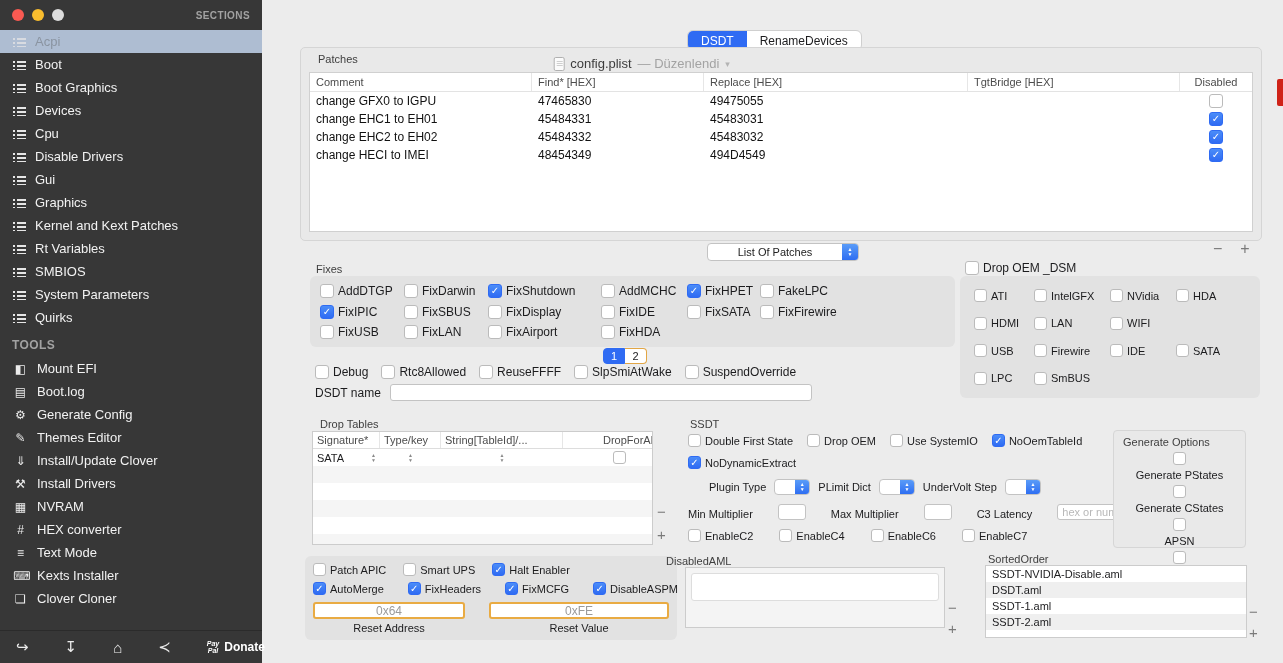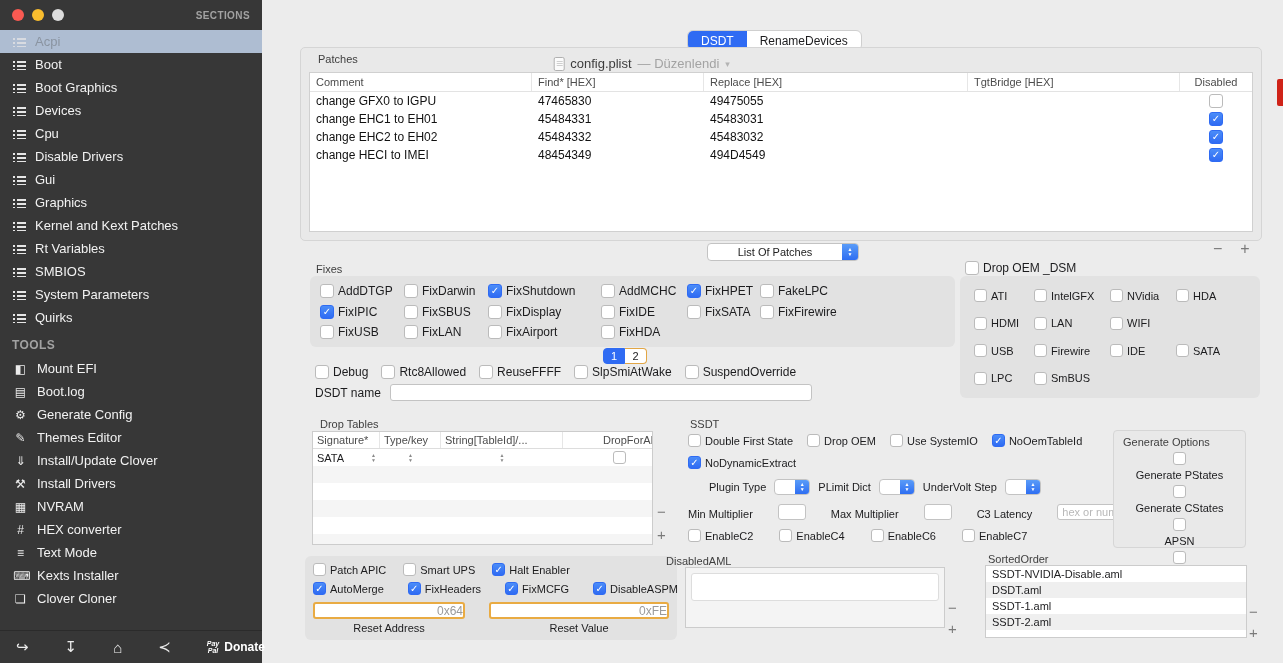--- a/index.html
+++ b/index.html
@@ -119,21 +119,21 @@
   .c3-tf::placeholder { color:#b8b8b8; }
 
   .genopt-box { position:absolute; left:828px; top:430px; width:133px; height:118px; background:#e9e9e9; border:1px solid #d6d6d6; border-radius:4px; padding:5px 9px; }
   .genopt-box .panel-title { margin-bottom:4px; }
   .genopt-box .cb { display:flex; margin:4px 0;flex-direction:column; }
 
   .apic-box { position:absolute; left:20px; top:556px; width:372px; height:84px; background:#e2e2e2; border-radius:6px; padding:7px 8px; }
   .apic-r1 { display:flex; gap:17px; }
   .apic-r2 { display:flex; gap:24px; margin-top:6px; }
   .apic-fields { display:flex; gap:24px; margin-top:7px; }
-  .orange-tf { height:17px; border:2px solid #e9ab43; border-radius:3px; background:#fff; color:#9b9b9b; text-align:right; font-size:12px; outline:none; font-family:inherit; }
+  .orange-tf { height:17px; border:2px solid #e9ab43; border-radius:3px; background:#fff; color:#9b9b9b; text-align:center; font-size:12px; outline:none; font-family:inherit; }
   .otf1 { width:152px; } .otf2 { width:180px; }
   .apic-labels { display:flex; margin-top:3px; font-size:11px; color:#1c1c1e; }
   .apic-labels .l1 { width:152px; text-align:center; }
   .apic-labels .lgap { width:24px; }
   .apic-labels .l2 { width:180px; text-align:center; }
 
   .daml-label { position:absolute; left:381px; top:555px; }
   .daml-box { position:absolute; left:400px; top:567px; width:260px; height:61px; border:1px solid #ccc; background:#f4f4f4; }
   .daml-inner { position:absolute; left:5px; top:5px; right:5px; height:28px; background:#fff; border:1px solid #ddd; border-radius:3px; }
   .daml-pm { position:absolute; left:663px; top:600px; display:flex; flex-direction:column; gap:5px; color:#7a7a7a; font-size:15px; align-items:center; }

